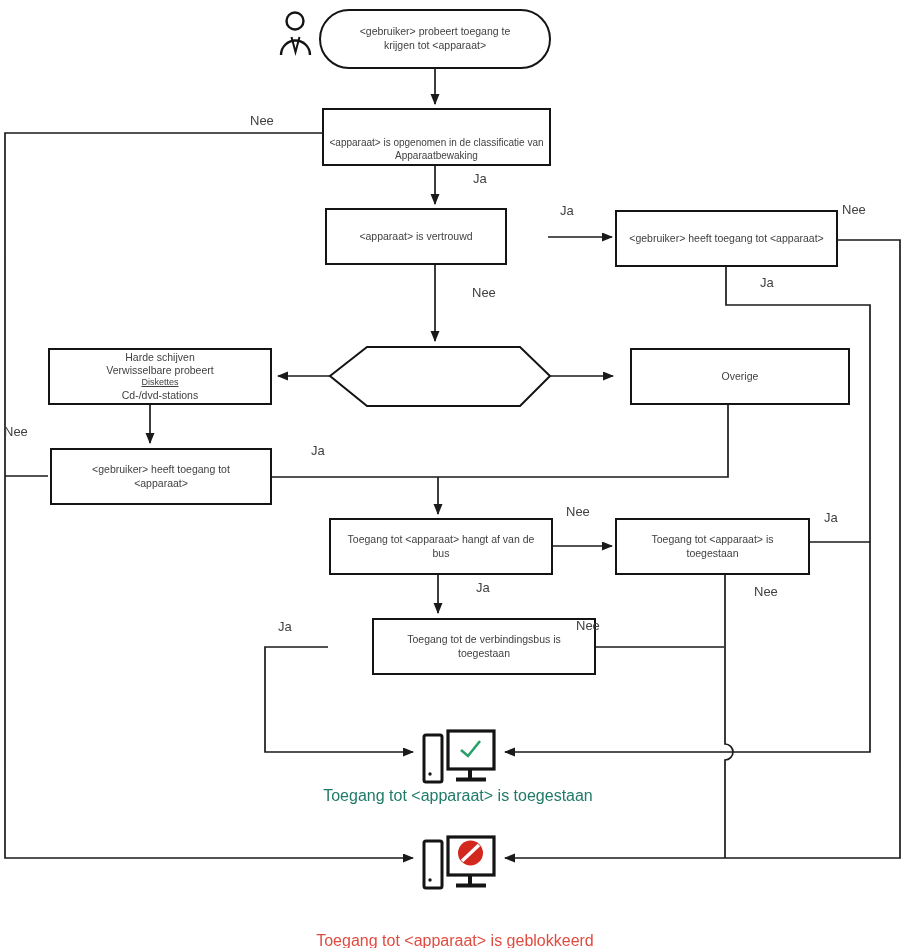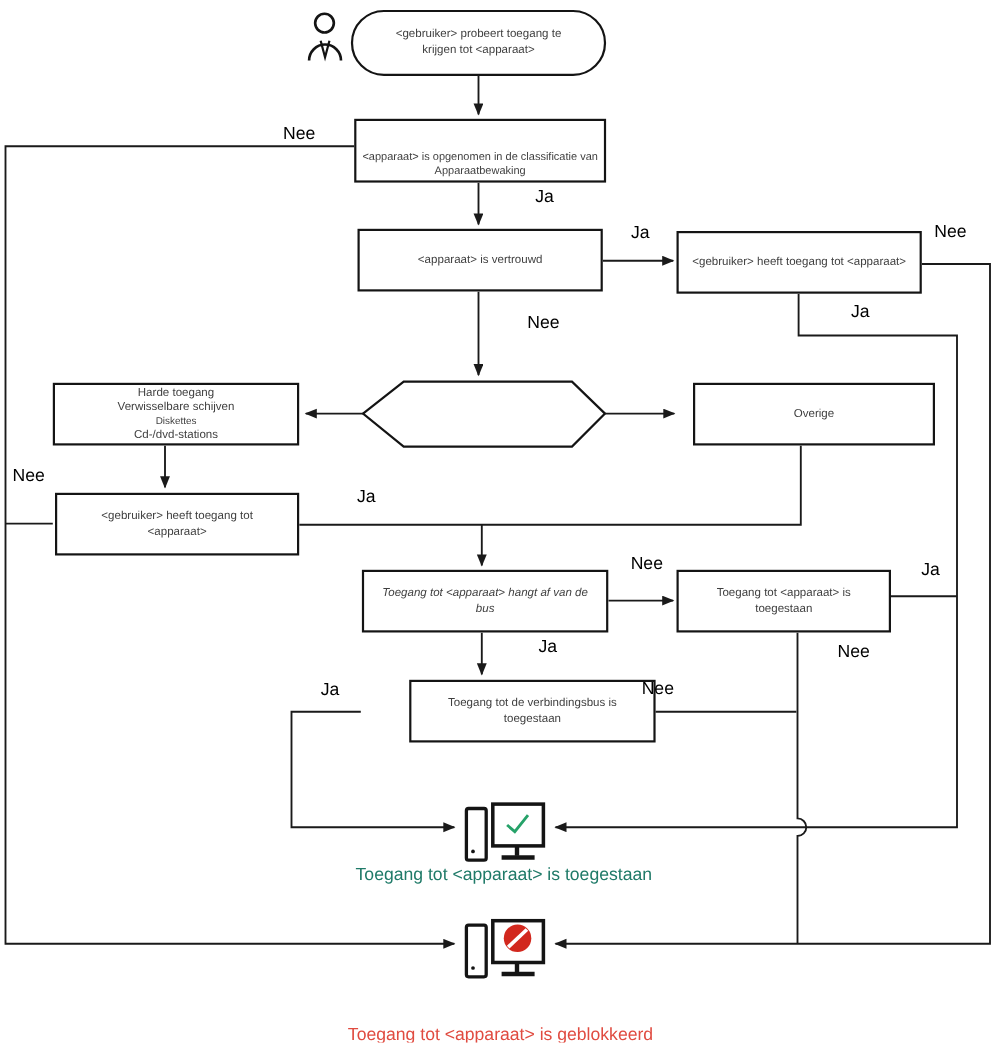--- a/index.html
+++ b/index.html
@@ -10,25 +10,25 @@
   }
   #wires{position:absolute;left:0;top:0;width:905px;height:948px;}
   .node{
     position:absolute;display:flex;align-items:center;justify-content:center;
     text-align:center;font-size:10.5px;color:#3f3f3f;line-height:1.3;
     box-sizing:border-box;
   }
   .box{border:2px solid #141414;background:#fff;}
   .inner{display:block;}
   .lbl{
-    position:absolute;width:44px;text-align:center;font-size:16px;color:#000000;
+    position:absolute;width:44px;text-align:left;font-size:13px;color:#404040;
   }
   .stack{flex-direction:column;}
   .stack div{line-height:1.25;}
-  .small-line{font-size:9px;}
+  .small-line{font-size:9px;text-decoration:underline;}
   .result{
     position:absolute;width:400px;text-align:center;font-size:16px;
   }
   .result.allowed{color:#1f7a68;}
   .result.blocked{color:#e04b40;margin-top:37px;}
 </style>
 </head>
 <body>
 
 <div id="stage">
@@ -93,45 +93,45 @@
   </svg>
 
   <div class="node" style="left:350px;top:12px;width:170px;height:54px;">
     <span class="inner">&lt;gebruiker&gt; probeert toegang te krijgen tot &lt;apparaat&gt;</span>
   </div>
 
   <div class="node box" style="left:322px;top:108px;width:229px;height:58px;padding:2px 2px;font-size:10px;align-items:flex-end;">
     <span class="inner">&lt;apparaat&gt; is opgenomen in de classificatie van Apparaatbewaking</span>
   </div>
 
-  <div class="node box" style="left:325px;top:208px;width:223px;height:57px;">
+  <div class="node box" style="left:325px;top:208px;width:182px;height:57px;">
     <span class="inner">&lt;apparaat&gt; is vertrouwd</span>
   </div>
 
   <div class="node box" style="left:615px;top:210px;width:223px;height:57px;">
     <span class="inner">&lt;gebruiker&gt; heeft toegang tot &lt;apparaat&gt;</span>
   </div>
 
 
   <div class="node box stack" style="left:48px;top:348px;width:224px;height:57px;">
-    <div>Harde toegang</div>
-    <div>Verwisselbare schijven</div>
+    <div>Harde schijven</div>
+    <div>Verwisselbare probeert</div>
     <div class="small-line">Diskettes</div>
     <div>Cd-/dvd-stations</div>
   </div>
 
   <div class="node box" style="left:630px;top:348px;width:220px;height:57px;">
     <span class="inner">Overige</span>
   </div>
 
   <div class="node box" style="left:50px;top:448px;width:222px;height:57px;padding:2px 26px;">
     <span class="inner">&lt;gebruiker&gt; heeft toegang tot &lt;apparaat&gt;</span>
   </div>
 
-  <div class="node box" style="left:329px;top:518px;width:224px;height:57px;padding:2px 10px;font-style:italic;">
+  <div class="node box" style="left:329px;top:518px;width:224px;height:57px;padding:2px 10px;">
     <span class="inner">Toegang tot &lt;apparaat&gt; hangt af van de bus</span>
   </div>
 
   <div class="node box" style="left:615px;top:518px;width:195px;height:57px;padding:2px 22px;">
     <span class="inner">Toegang tot &lt;apparaat&gt; is toegestaan</span>
   </div>
 
   <div class="node box" style="left:328px;top:618px;width:224px;height:57px;padding:2px 12px;margin-left:44px;">
     <span class="inner">Toegang tot de verbindingsbus is toegestaan</span>
   </div>

